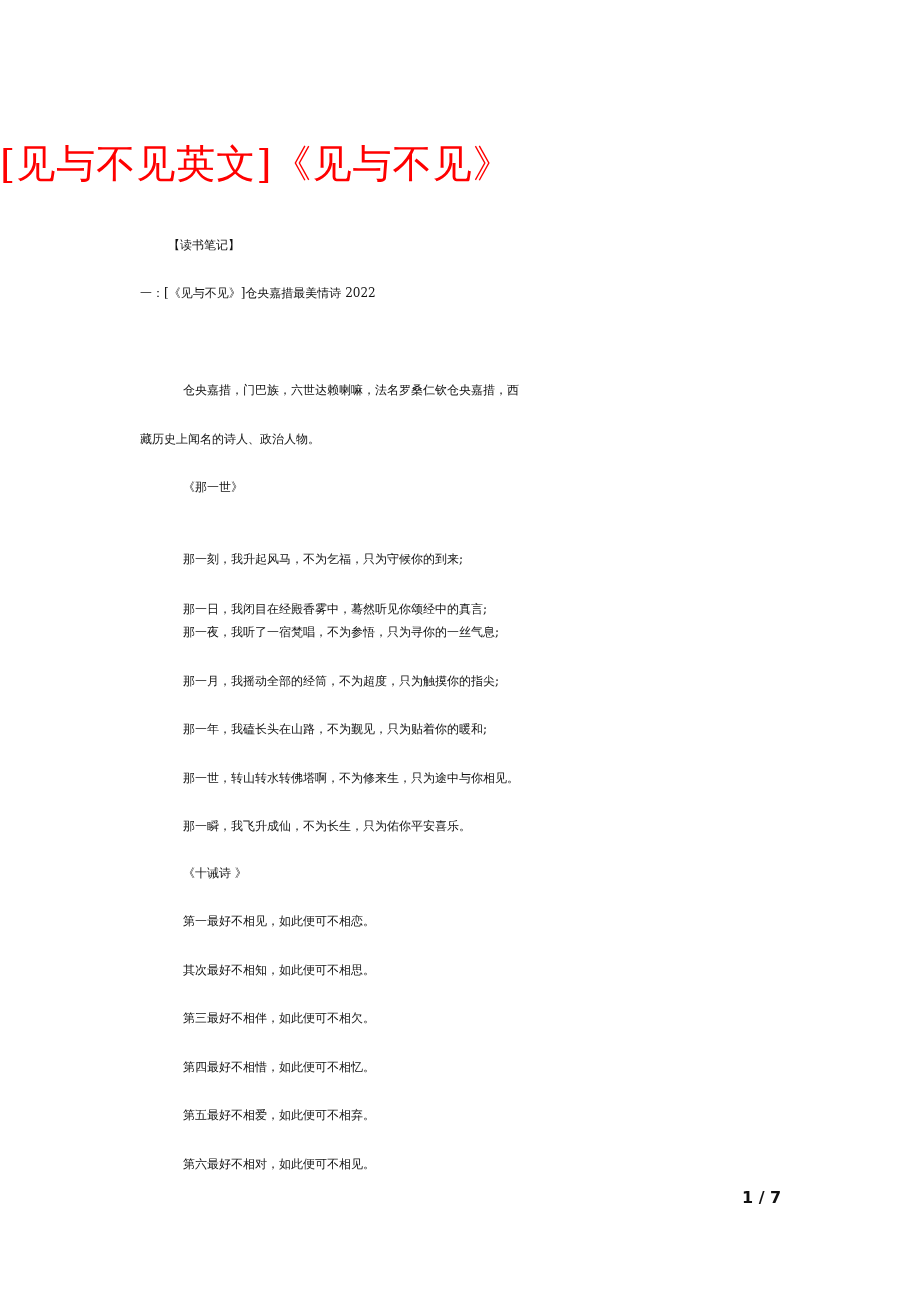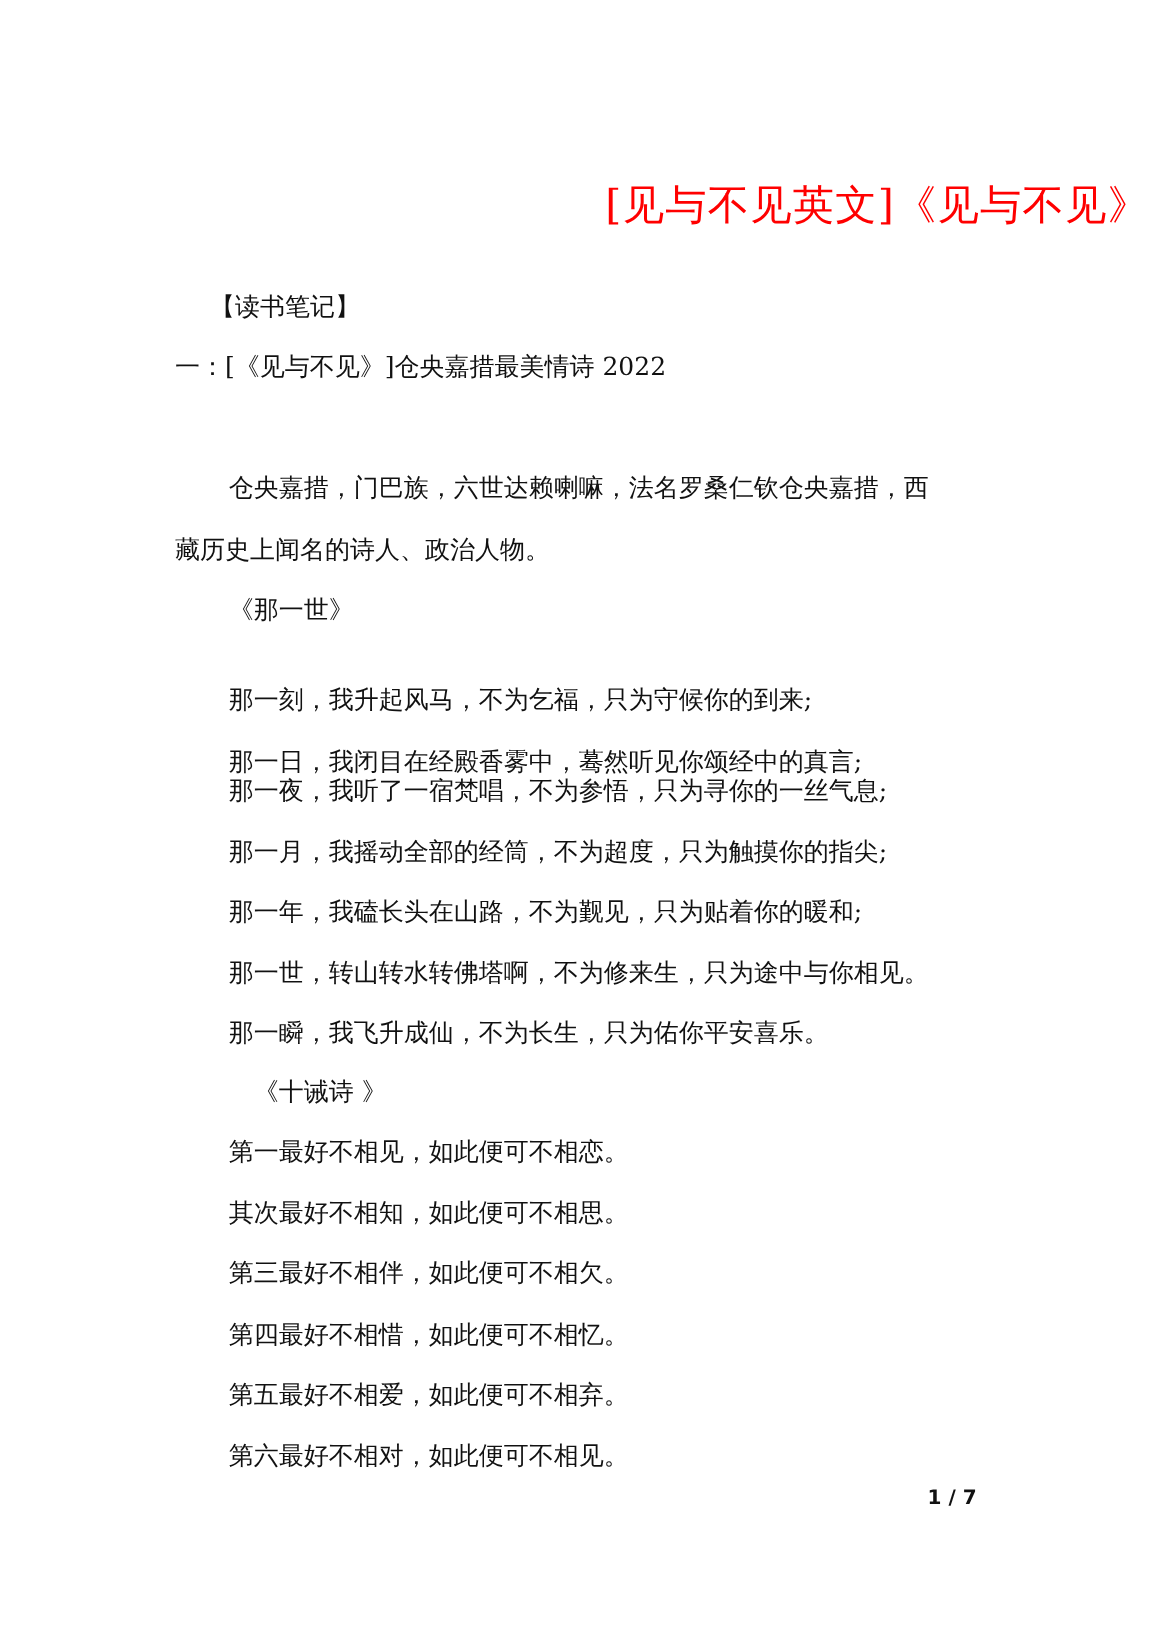--- a/index.html
+++ b/index.html
@@ -21,29 +21,29 @@
       top: 0;
       width: 920px;
       height: 1302px;
       background: #ffffff;
     }
     .title {
       position: absolute;
       left: 0;
       top: 140px;
       width: 920px;
-      text-align: right;
-      font-size: 33px;
+      text-align: left;
+      font-size: 39px;
       line-height: 48px;
       color: #ff0000;
       letter-spacing: 1px;
     }
     .line {
       position: absolute;
-      font-size: 20px;
+      font-size: 12px;
       line-height: 30px;
       white-space: nowrap;
       color: #111111;
     }
     .indent { left: 183px; }
     .flush { left: 140px; }
     .heading-note { left: 168px; }
     .page-num {
       position: absolute;
       left: 742px;
@@ -68,21 +68,21 @@
 
   <div class="line indent" style="top:472px;">《那一世》</div>
   <div class="line indent" style="top:544px;">那一刻，我升起风马，不为乞福，只为守候你的到来;</div>
   <div class="line indent" style="top:569px;margin-top:25px;">那一日，我闭目在经殿香雾中，蓦然听见你颂经中的真言;</div>
   <div class="line indent" style="top:617px;">那一夜，我听了一宿梵唱，不为参悟，只为寻你的一丝气息;</div>
   <div class="line indent" style="top:666px;">那一月，我摇动全部的经筒，不为超度，只为触摸你的指尖;</div>
   <div class="line indent" style="top:714px;">那一年，我磕长头在山路，不为觐见，只为贴着你的暖和;</div>
   <div class="line indent" style="top:763px;">那一世，转山转水转佛塔啊，不为修来生，只为途中与你相见。</div>
   <div class="line indent" style="top:811px;">那一瞬，我飞升成仙，不为长生，只为佑你平安喜乐。</div>
 
-  <div class="line indent" style="top:858px;margin-left:20px;">《十诫诗 》</div>
+  <div class="line indent" style="top:858px;">《十诫诗 》</div>
   <div class="line indent" style="top:906px;">第一最好不相见，如此便可不相恋。</div>
   <div class="line indent" style="top:955px;text-align:right;">其次最好不相知，如此便可不相思。</div>
   <div class="line indent" style="top:1003px;">第三最好不相伴，如此便可不相欠。</div>
   <div class="line indent" style="top:1100px;">第五最好不相爱，如此便可不相弃。</div>
   <div class="line indent" style="top:1052px;">第四最好不相惜，如此便可不相忆。</div>
   <div class="line indent" style="top:1149px;">第六最好不相对，如此便可不相见。</div>
 
   <div class="page-num">1 / 7</div>
 </div>
 

